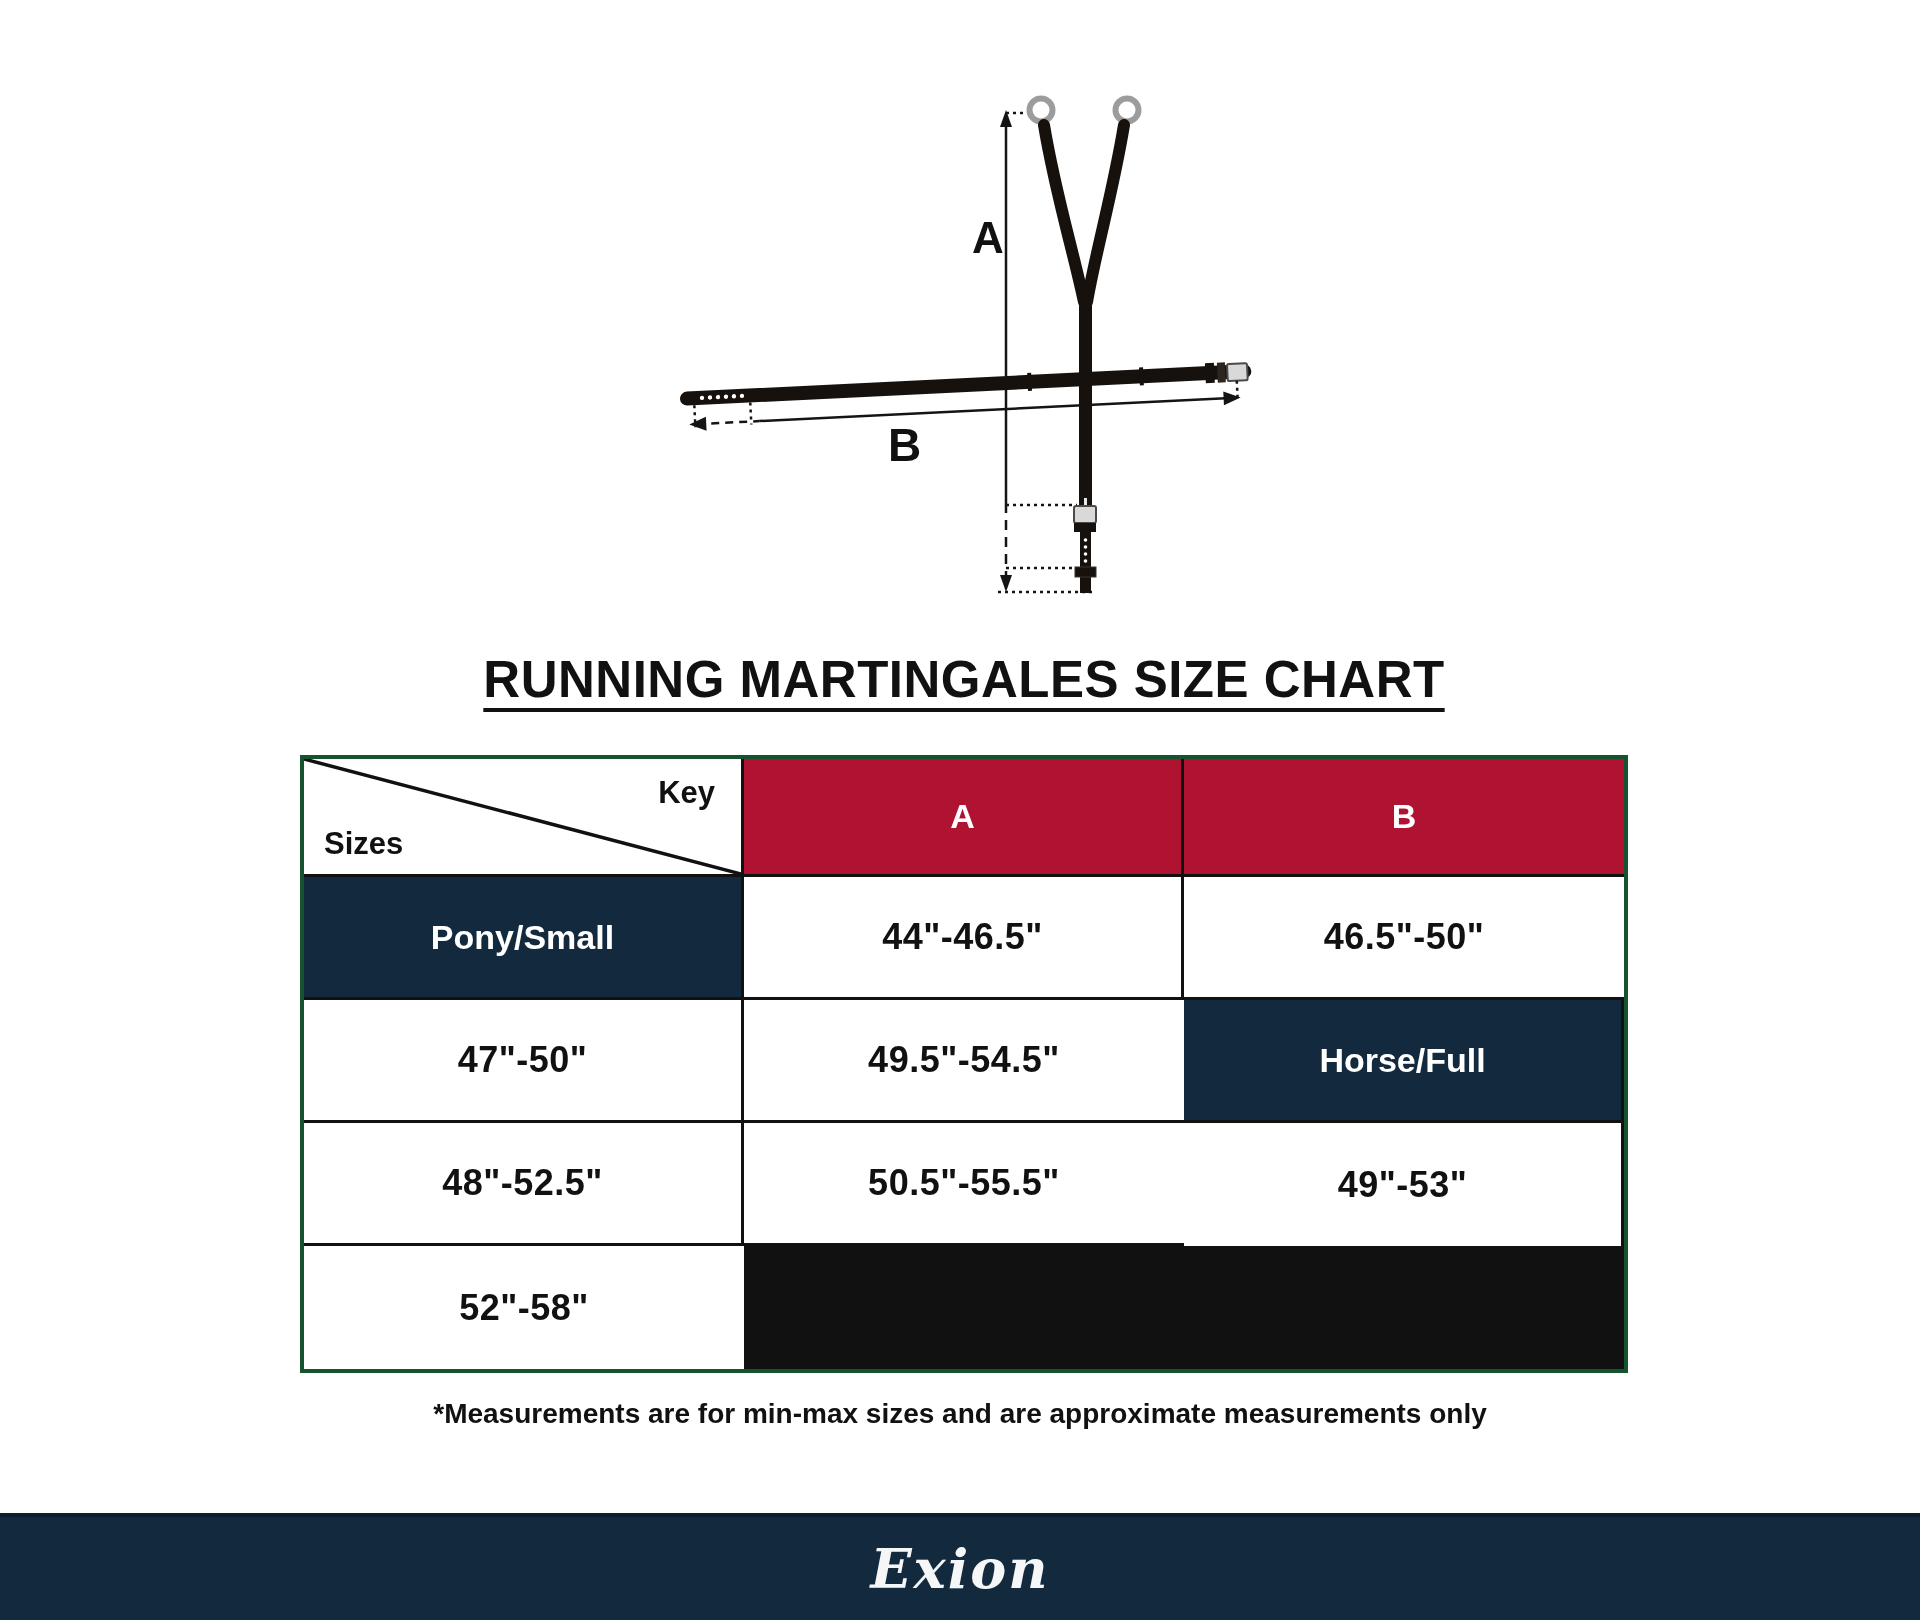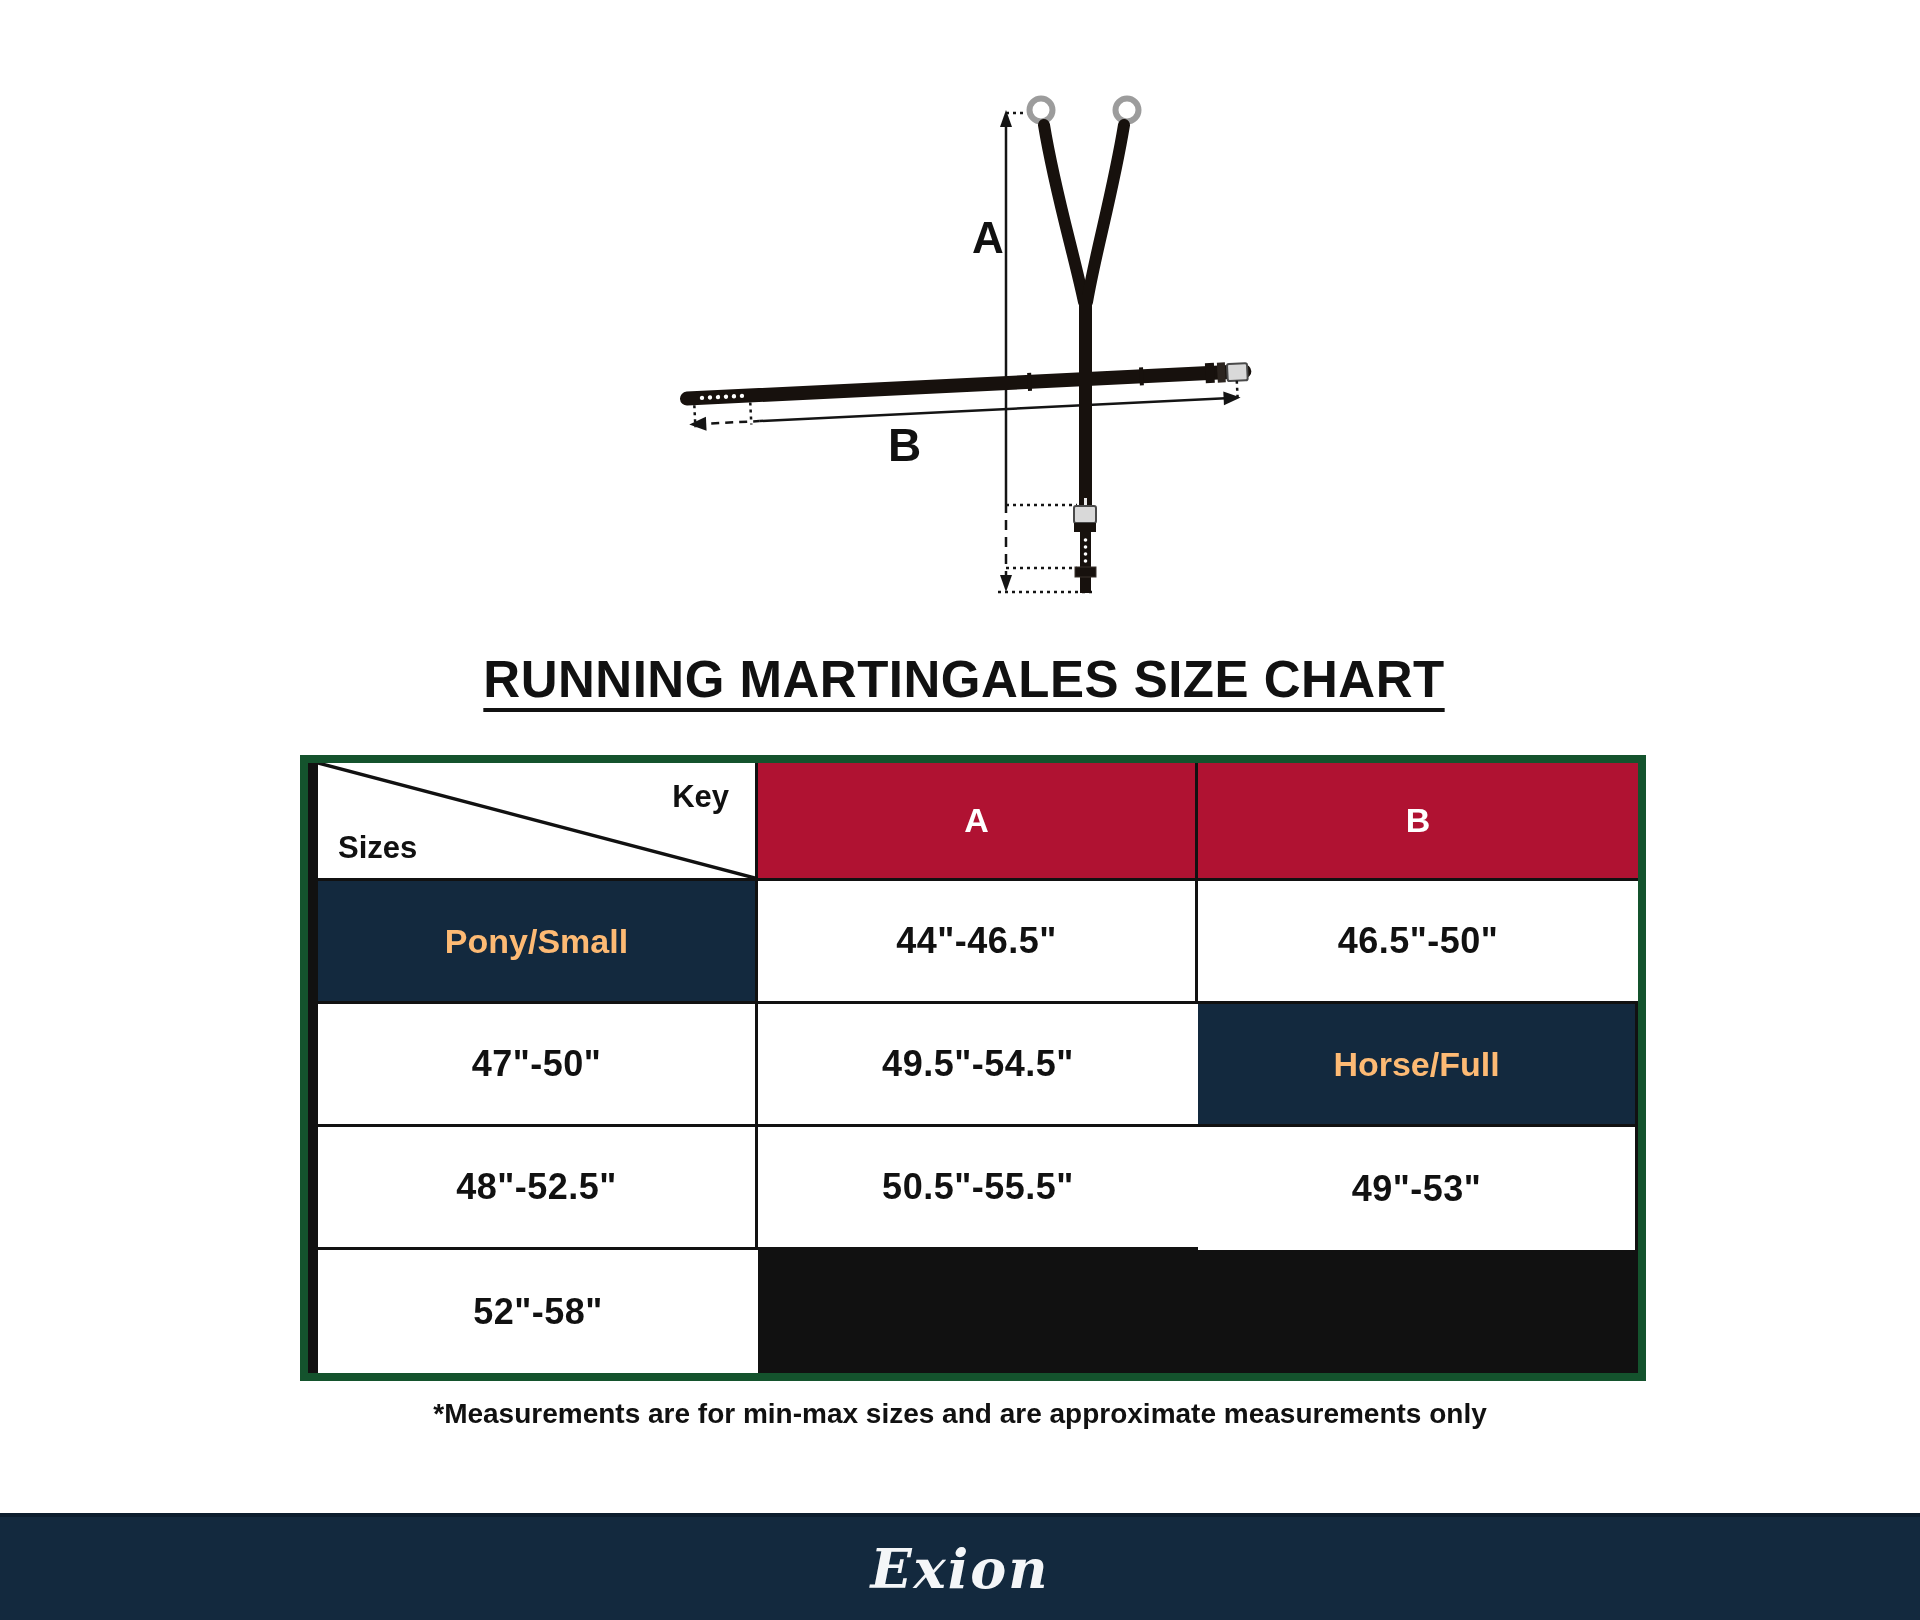--- a/index.html
+++ b/index.html
@@ -21,31 +21,31 @@
     text-align:center;font-size:51px;font-weight:800;color:#111;
     letter-spacing:.5px;
     text-decoration:underline;text-decoration-thickness:4px;text-underline-offset:11px;
   }
   
   .chart-table{
     position:absolute;left:300px;top:755px;
     display:grid;
     grid-template-columns:440px 440px 440px;
     grid-template-rows:118px 123px 123px 123px 123px;
-    border:8px solid #14532d;background:#111;padding-left:10px;
+    border:4px solid #14532d;background:#111;
   }
   .cell{
     display:flex;align-items:center;justify-content:center;
     border-right:3px solid #111;border-bottom:3px solid #111;
     box-sizing:border-box;background:#fff;
   }
   .cell.col-last{border-right:none;}
   .cell.row-last{border-bottom:none;}
   .cell.head-red{background:#B01232;color:#fff;font-size:34px;font-weight:700;}
-  .cell.size-navy{background:#13293E;color:#fdba74;font-size:34px;font-weight:700;}
+  .cell.size-navy{background:#13293E;color:#ffffff;font-size:34px;font-weight:700;}
   .cell.value{background:#fff;color:#111;font-size:36px;font-weight:700;letter-spacing:.5px;}
   .corner{position:relative;background:#fff;}
   .corner svg{position:absolute;left:0;top:0;width:100%;height:100%;}
   .corner .key{
     position:absolute;right:26px;top:16px;font-size:31px;font-weight:700;color:#111;
   }
   .corner .sizes{
     position:absolute;left:20px;bottom:12px;font-size:31px;font-weight:700;color:#111;
   }
   

